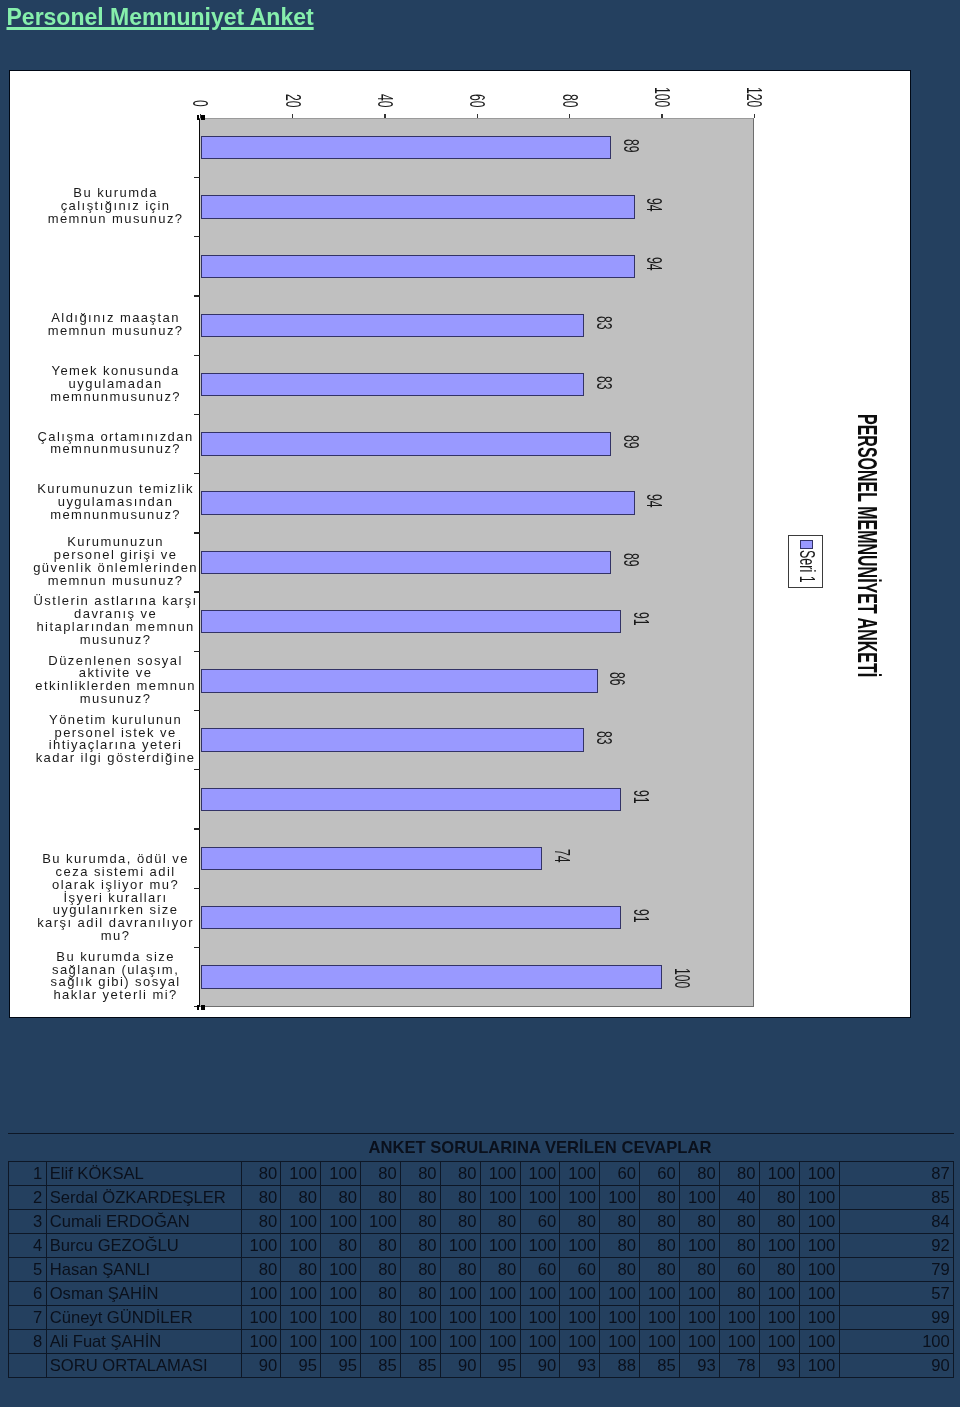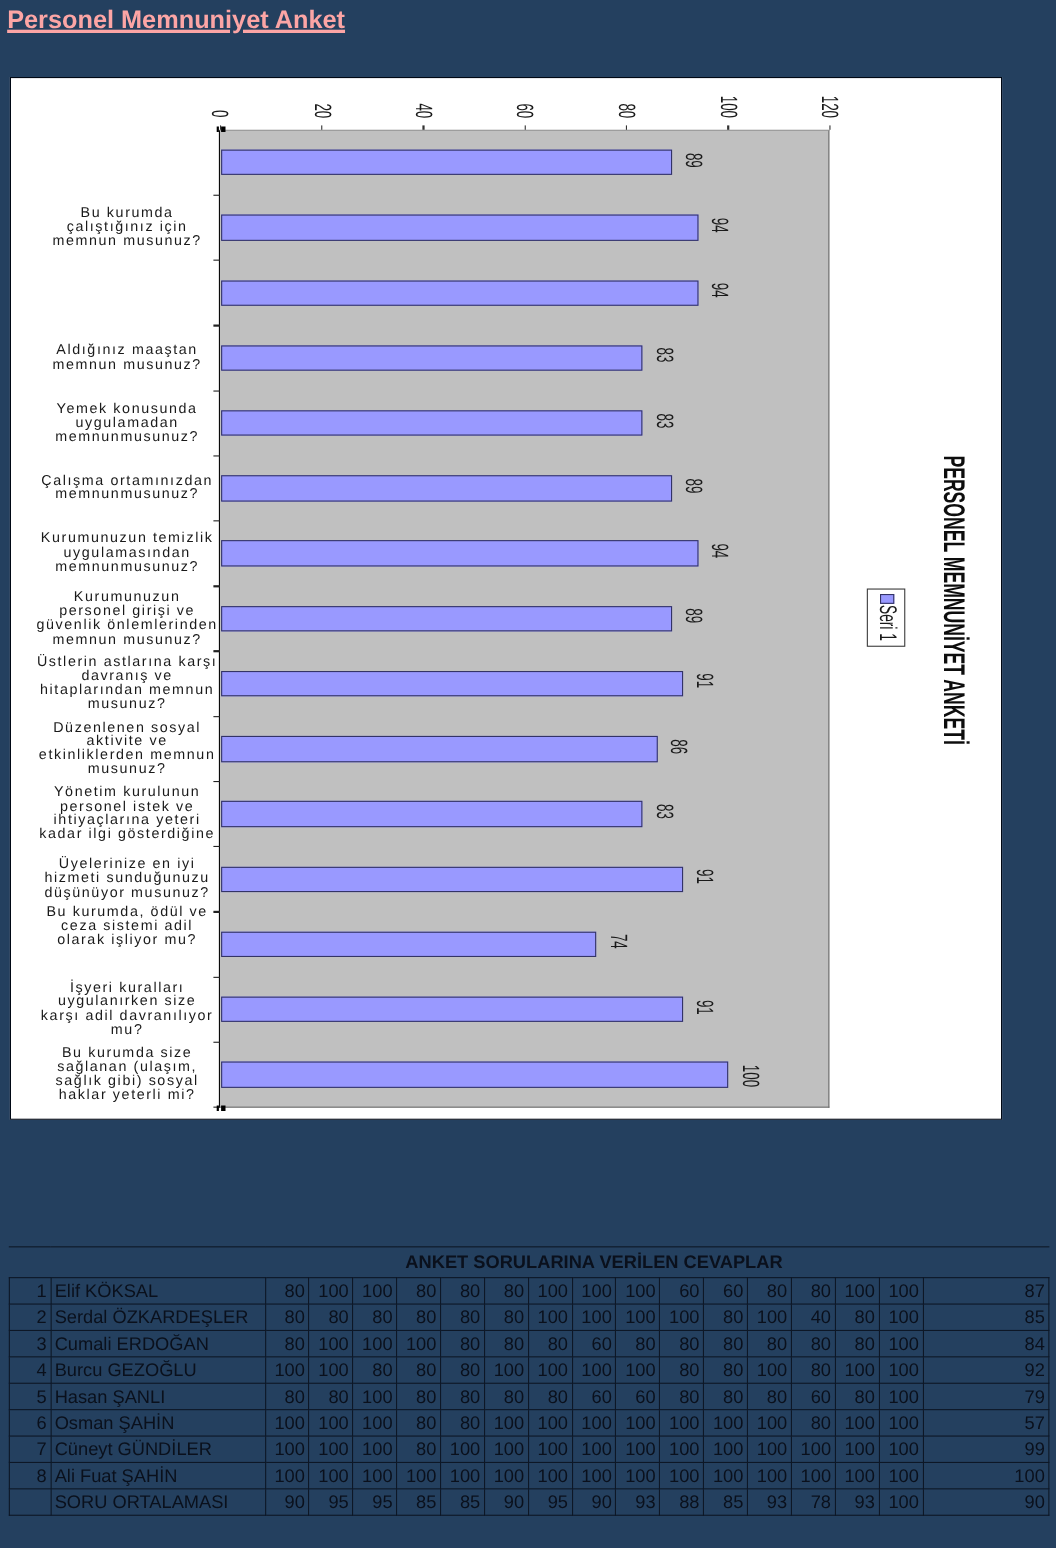--- a/index.html
+++ b/index.html
@@ -1,19 +1,19 @@
 <!DOCTYPE html>
 <html><head>
 <meta charset="utf-8">
 <title>Personel Memnuniyet Anket</title>
 <style>
   html,body{margin:0;padding:0;}
   body{width:960px;height:1407px;background:#24405F;font-family:"Liberation Sans",sans-serif;overflow:hidden;position:relative;
        -webkit-font-smoothing:antialiased;}
-  #page-title{position:absolute;left:6.5px;top:2.5px;font-size:23px;font-weight:bold;color:#fca5a5;line-height:29px;
+  #page-title{position:absolute;left:6.5px;top:2.5px;font-size:23px;font-weight:bold;color:#86efac;line-height:29px;
     text-decoration:underline;text-decoration-thickness:2.6px;text-underline-offset:2.4px;letter-spacing:0;}
   
   #chart{position:absolute;left:9.1px;top:69.8px;width:901.5px;height:947.8px;background:#FFFFFF;border:1.2px solid #000814;box-sizing:border-box;}
   #plot{position:absolute;left:188.8px;top:46.8px;width:554.9px;height:889.4px;background:#C0C0C0;box-sizing:border-box;
         border-left:1.9px solid #0a0a0a;border-top:1px solid #9a9a9a;border-right:1px solid #6e6e6e;border-bottom:1px solid #6e6e6e;}
   .bar{position:absolute;height:23.4px;background:#9999FF;border:1px solid #333366;box-sizing:border-box;left:0.8px;}
   .catlabel{position:absolute;text-align:center;font-size:13px;letter-spacing:1.45px;color:#1a1a1a;line-height:12.8px;
             display:flex;align-items:center;justify-content:center;white-space:nowrap;}
   
   .rot{position:absolute;white-space:nowrap;color:#1a1a1a;font-size:21.4px;line-height:1;
@@ -130,26 +130,23 @@
     <div class="catlabel" style="top: 579.84px; height: 59.2267px; width: 190px; left: 10.5px;">
       <span>Düzenlenen sosyal<br>aktivite ve<br>etkinliklerden memnun<br>musunuz?</span>
     </div>
     <div class="ytick" style="top: 639.067px;"></div>
     <div class="rot vallabel" style="left: 603.514px; top: 660.08px;">83</div>
     <div class="catlabel" style="top: 639.067px; height: 59.2267px; width: 190px; left: 10.5px;">
       <span>Yönetim kurulunun<br>personel istek ve<br>ihtiyaçlarına yeteri<br>kadar ilgi gösterdiğine</span>
     </div>
     <div class="ytick" style="top: 698.293px;"></div>
     <div class="rot vallabel" style="left: 640.441px; top: 719.307px;">91</div>
-    <div class="catlabel" style="top: 698.293px; height: 59.2267px; width: 190px; left: 10.5px;">
-      <span>Üyelerinize en iyi<br>hizmeti sunduğunuzu<br>düşünüyor musunuz?</span>
-    </div>
     <div class="ytick" style="top: 757.52px;"></div>
     <div class="rot vallabel" style="left: 561.972px; top: 778.533px;">74</div>
-    <div class="catlabel" style="top: 731px; height: 59.2267px; width: 190px; left: 10.5px; align-items: flex-end;">
+    <div class="catlabel" style="top: 772px; height: 59.2267px; width: 190px; left: 10.5px;">
       <span>Bu kurumda, ödül ve<br>ceza sistemi adil<br>olarak işliyor mu?</span>
     </div>
     <div class="ytick" style="top: 816.747px;"></div>
     <div class="rot vallabel" style="left: 640.441px; top: 837.76px;">91</div>
     <div class="catlabel" style="top: 816.747px; height: 59.2267px; width: 190px; left: 10.5px;">
       <span>İşyeri kuralları<br>uygulanırken size<br>karşı adil davranılıyor<br>mu?</span>
     </div>
     <div class="ytick" style="top: 875.973px;"></div>
     <div class="rot vallabel" style="left: 681.983px; top: 896.987px;">100</div>
     <div class="catlabel" style="top: 875.973px; height: 59.2267px; width: 190px; left: 10.5px;">

